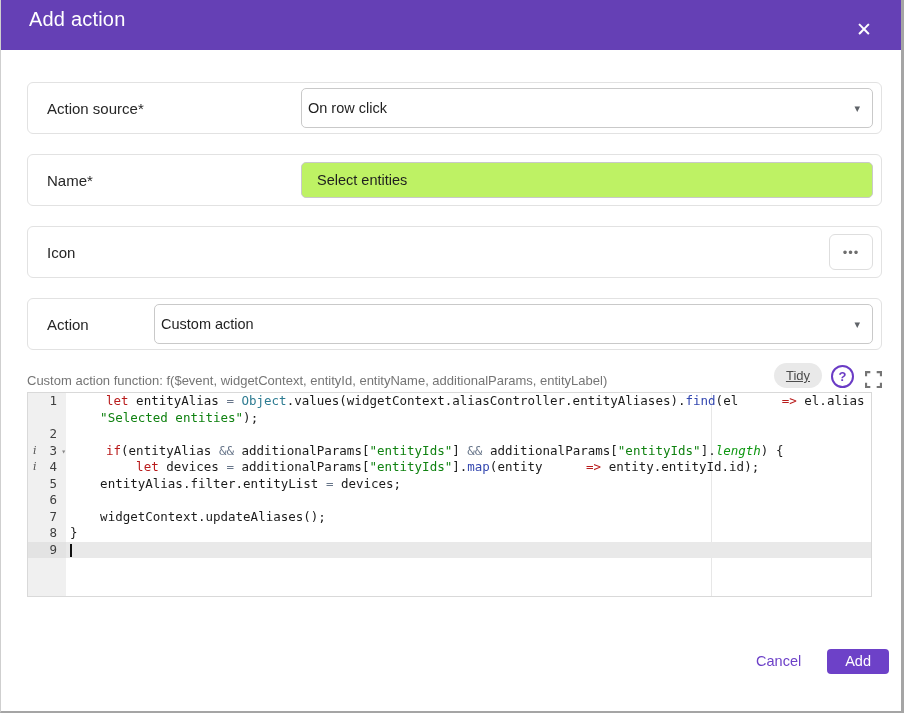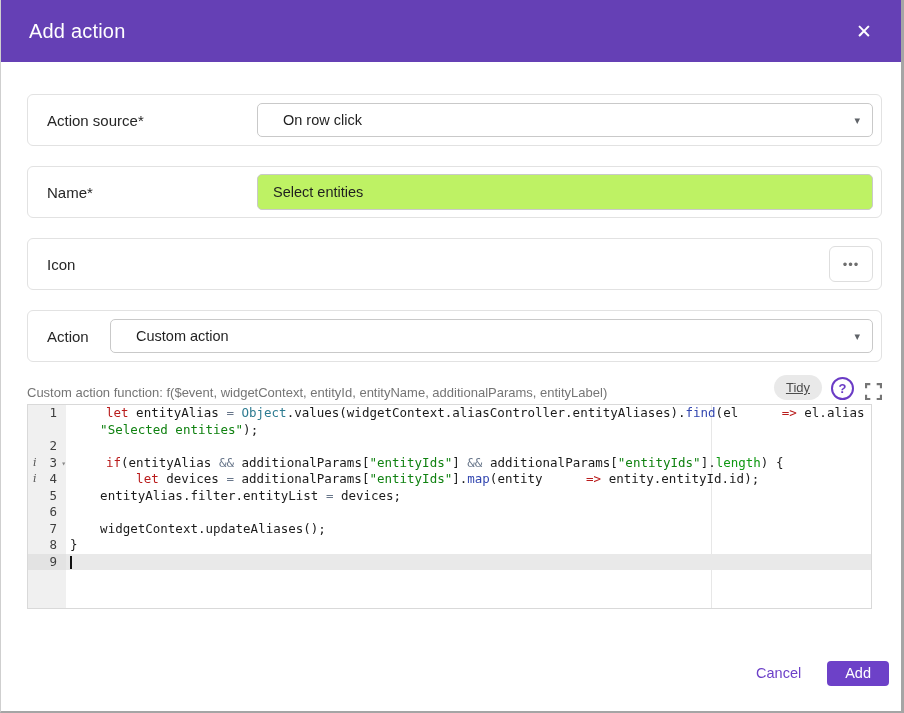--- a/index.html
+++ b/index.html
@@ -4,41 +4,41 @@
 <style>
   * { margin:0; padding:0; box-sizing:border-box; }
   html,body { width:904px; height:713px; }
   body { font-family:"Liberation Sans", sans-serif; background:#fff; overflow:hidden; }
   .dialog {
     width:904px; height:713px; background:#fff;
     border-left:1px solid #cfcfcf; border-right:3px solid #a5a5a5; border-bottom:2px solid #a5a5a5;
   }
   
   .header {
-    height:62px; background:#6540b5; display:flex; align-items:center;
-    padding:0 27px 0 28px; color:#fff;
+    height:50px; background:#6540b5; display:flex; 
+    padding:8px 27px 0 28px; color:#fff;
   }
   .header-title { flex:1; font-size:20px; font-weight:500; letter-spacing:.2px; }
   .close-btn {
     background:none; border:none; color:#fff; font-size:19px; line-height:1;
     cursor:pointer; padding:2px; font-family:"Liberation Sans",sans-serif;
   }
   
   .main { padding:0 19px 0 26px; }
   .field-row {
     display:flex; align-items:center; height:52px; margin-top:20px;
-    border:1px solid #e2e2e2; border-radius:6px; padding:0 8px 0 19px; background:#fff;
+    border:1px solid #e2e2e2; border-radius:6px; padding:0 8px 0 19px; background:#fff;gap:44px;
   }
   .field-row.first { margin-top:32px; }
   .field-label { font-size:15px; color:#262626; }
   .label-wide { flex:0 0 210px; }
   .label-narrow { flex:0 0 63px; }
   .control {
-    flex:1; height:34px; border:1px solid #c9c9c9; border-radius:5px;
-    display:flex; align-items:center; padding:0 12px 0 25px; background:#fff;
+    flex:1; height:40px; border:1px solid #c9c9c9; border-radius:5px;
+    display:flex; align-items:center; padding:0 12px 0 6px; background:#fff;
   }
   .control-value { flex:1; font-size:14.5px; color:#1f1f1f; }
   .dd-arrow { font-size:11px; color:#5f6368; line-height:1; }
   input.text-input {
     flex:1; height:36px; border:1px solid #c9c9c9; border-radius:5px;
     padding:0 15px; font-size:14.5px; color:#1f1f1f; font-family:"Liberation Sans",sans-serif;
     outline:none; background:#bef264;
   }
   .spacer { flex:1; }
   .dots-btn {
@@ -78,21 +78,21 @@
     position:absolute; left:5px; top:0; font-family:"DejaVu Serif", serif;
     font-style:italic; font-size:11px; color:#555;
   }
   .fold-arrow { position:absolute; right:0; top:1px; font-size:8px; color:#888; }
   .code-line { padding-left:4px; white-space:pre; color:#1b1b1b; }
   .tok-kw { color:#b91c1c;margin-left:36px; }
   .tok-op { color:#68768a; }
   .tok-str { color:#108211; }
   .tok-cls { color:#2d7b91; }
   .tok-fn { color:#3347b0; }
-  .tok-const { color:#0f9812; }
+  .tok-const { color:#0f9812;font-style:italic; }
   .tok-plain { color:#1b1b1b; }
   .caret { display:inline-block; width:2px; height:13px; background:#111; vertical-align:middle; }
   
   .footer {
     margin-top:48px; padding-right:12px; display:flex; justify-content:flex-end; align-items:center;
   }
   .cancel-btn {
     background:none; border:none; color:#6d41c8; font-size:14.5px; font-weight:500;
     padding:8px 12px; cursor:pointer; font-family:"Liberation Sans",sans-serif;
   }

